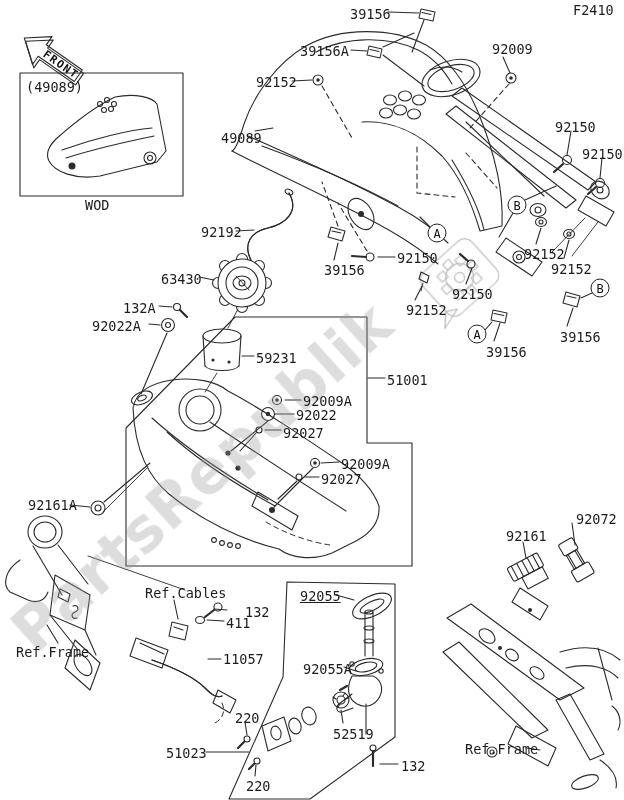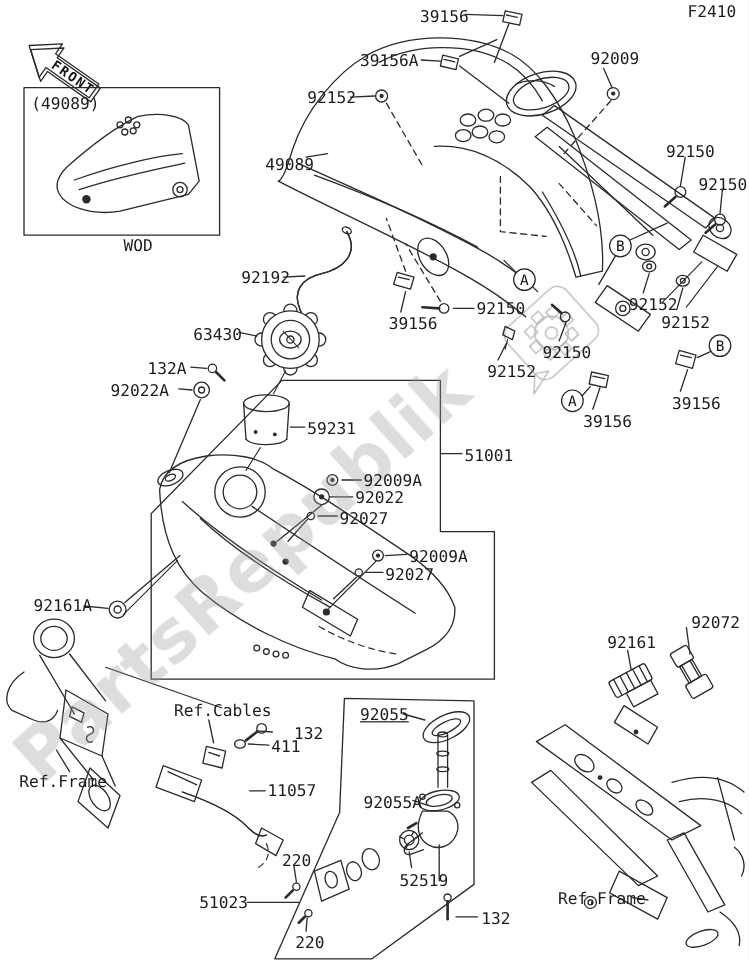--- a/index.html
+++ b/index.html
@@ -371,21 +371,21 @@
         <rect x="29" y="2" width="8" height="8"></rect>
         <circle cx="21" cy="-6" r="14"></circle>
       </g>
       <circle cx="21" cy="-6" r="5" fill="#9a9a9a" stroke="none"></circle>
     </g>
   </g>
 </svg>
 
 <div id="labels-layer">
       <div class="part-label" style="left: 26px; top: 79px;">(49089)</div>
-      <div class="part-label" style="left: 103px; top: 197px;">WOD</div>
+      <div class="part-label" style="left: 85px; top: 197px;">WOD</div>
       <div class="part-label" style="left: 350px; top: 6px;">39156</div>
       <div class="part-label" style="left: 300px; top: 43px;">39156A</div>
       <div class="part-label" style="left: 492px; top: 41px;">92009</div>
       <div class="part-label" style="left: 256px; top: 74px;">92152</div>
       <div class="part-label" style="left: 221px; top: 130px;">49089</div>
       <div class="part-label" style="left: 555px; top: 119px;">92150</div>
       <div class="part-label" style="left: 582px; top: 146px;">92150</div>
       <div class="part-label" style="left: 201px; top: 224px;">92192</div>
       <div class="part-label" style="left: 161px; top: 271px;">63430</div>
       <div class="part-label" style="left: 397px; top: 250px;">92150</div>

